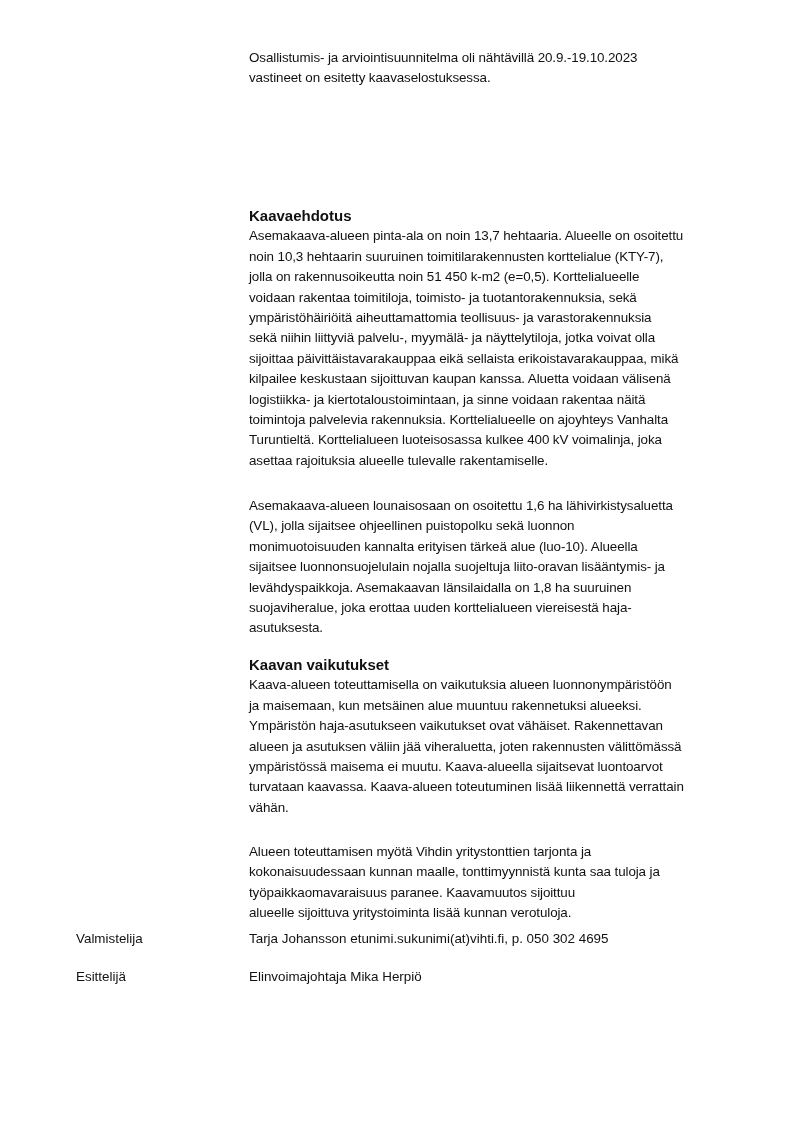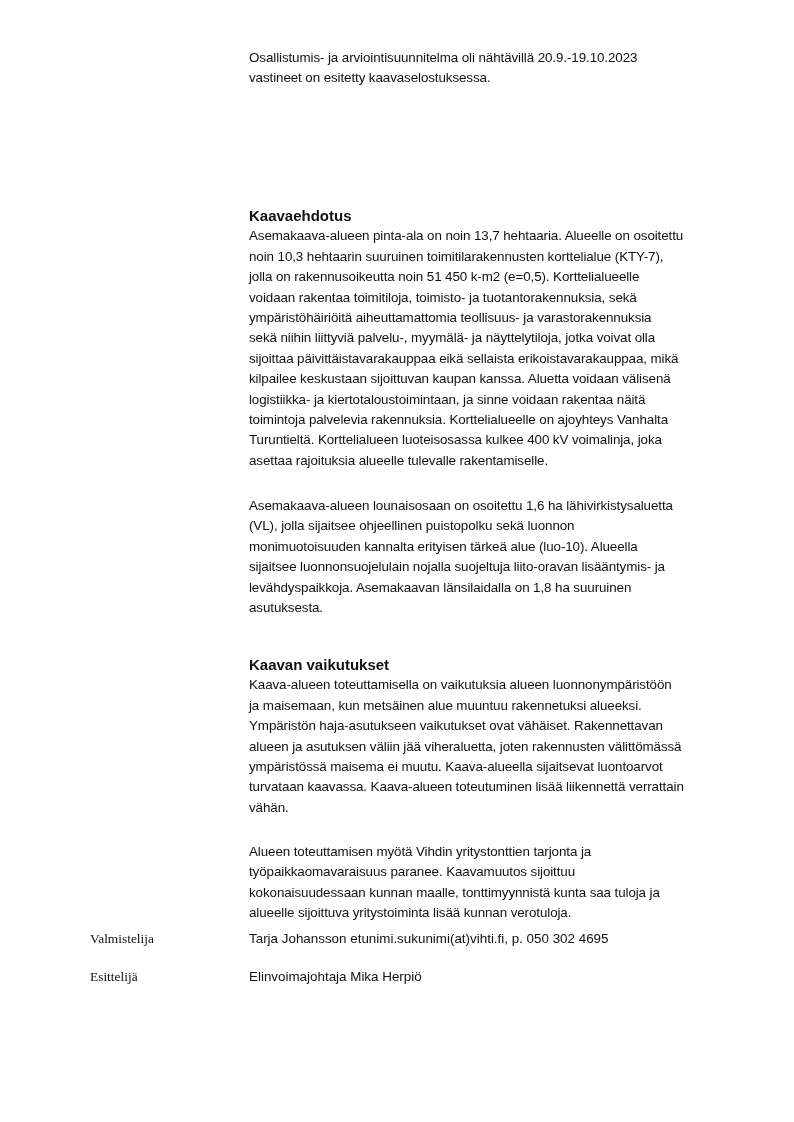--- a/index.html
+++ b/index.html
@@ -4,21 +4,21 @@
 <style>
   html, body { margin: 0; padding: 0; background: #ffffff; }
   body { width: 794px; height: 1122px; position: relative; overflow: hidden;
          font-family: "Liberation Sans", sans-serif; color: #111; }
   .page { position: absolute; left: 0; top: 0; width: 794px; height: 1122px; }
   .body-col { position: absolute; left: 249px; width: 500px; }
   .para { font-size: 13.4px; line-height: 20.4px; margin: 0; white-space: nowrap; letter-spacing: -0.1px; }
   .line { display: block; }
   .heading { font-weight: bold; font-size: 15px; line-height: 20.4px; display: block; }
   .meta-row { position: absolute; left: 76px; font-size: 13.4px; line-height: 20px; white-space: nowrap; }
-  .meta-label { position: absolute; left: 14px; font-family: Liberation Serif, serif; }
+  .meta-label { position: absolute; left: 0; }
   .meta-value { position: absolute; left: 173px; text-align: right; }
 </style>
 </head>
 <body>
 
 <div class="page">
 
   <div class="body-col" style="top:48px;">
     <p class="para">
       <span class="line">Osallistumis- ja arviointisuunnitelma  oli nähtävillä 20.9.-19.10.2023</span>
@@ -45,42 +45,43 @@
     </p>
   </div>
 
   <div class="body-col" style="top:496px;">
     <p class="para">
       <span class="line">Asemakaava-alueen lounaisosaan on osoitettu 1,6 ha lähivirkistysaluetta</span>
       <span class="line">(VL), jolla sijaitsee ohjeellinen puistopolku sekä luonnon</span>
       <span class="line">monimuotoisuuden  kannalta erityisen tärkeä alue (luo-10). Alueella</span>
       <span class="line">sijaitsee luonnonsuojelulain nojalla suojeltuja liito-oravan lisääntymis- ja</span>
       <span class="line">levähdyspaikkoja.  Asemakaavan länsilaidalla on 1,8 ha suuruinen</span>
+      <span class="line">suojaviheralue, joka erottaa  uuden korttelialueen viereisestä haja-</span>
       <span class="line">asutuksesta.</span>
     </p>
   </div>
 
   <div class="body-col" style="top:655px;">
     <span class="heading">Kaavan vaikutukset</span>
     <p class="para">
       <span class="line">Kaava-alueen toteuttamisella on vaikutuksia alueen luonnonympäristöön</span>
       <span class="line">ja maisemaan, kun metsäinen alue muuntuu  rakennetuksi  alueeksi.</span>
       <span class="line">Ympäristön haja-asutukseen vaikutukset ovat vähäiset. Rakennettavan</span>
       <span class="line">alueen ja asutuksen väliin jää viheraluetta, joten rakennusten välittömässä</span>
       <span class="line">ympäristössä maisema ei muutu.  Kaava-alueella sijaitsevat luontoarvot</span>
       <span class="line">turvataan kaavassa. Kaava-alueen toteutuminen  lisää liikennettä verrattain</span>
       <span class="line">vähän.</span>
     </p>
   </div>
 
   <div class="body-col" style="top:842px;">
     <p class="para">
       <span class="line">Alueen toteuttamisen myötä Vihdin yritystonttien tarjonta ja</span>
+      <span class="line">kokonaisuudessaan  kunnan maalle, tonttimyynnistä  kunta saa tuloja ja</span>
       <span class="line">työpaikkaomavaraisuus paranee. Kaavamuutos sijoittuu</span>
-      <span class="line">kokonaisuudessaan  kunnan maalle, tonttimyynnistä  kunta saa tuloja ja</span>
       <span class="line">alueelle sijoittuva yritystoiminta lisää kunnan verotuloja.</span>
     </p>
   </div>
 
   <div class="meta-row" style="top:929px;">
     <span class="meta-label">Valmistelija</span>
     <span class="meta-value">Tarja Johansson  etunimi.sukunimi(at)vihti.fi,  p. 050 302 4695</span>
   </div>
 
   <div class="meta-row" style="top:967px;">

